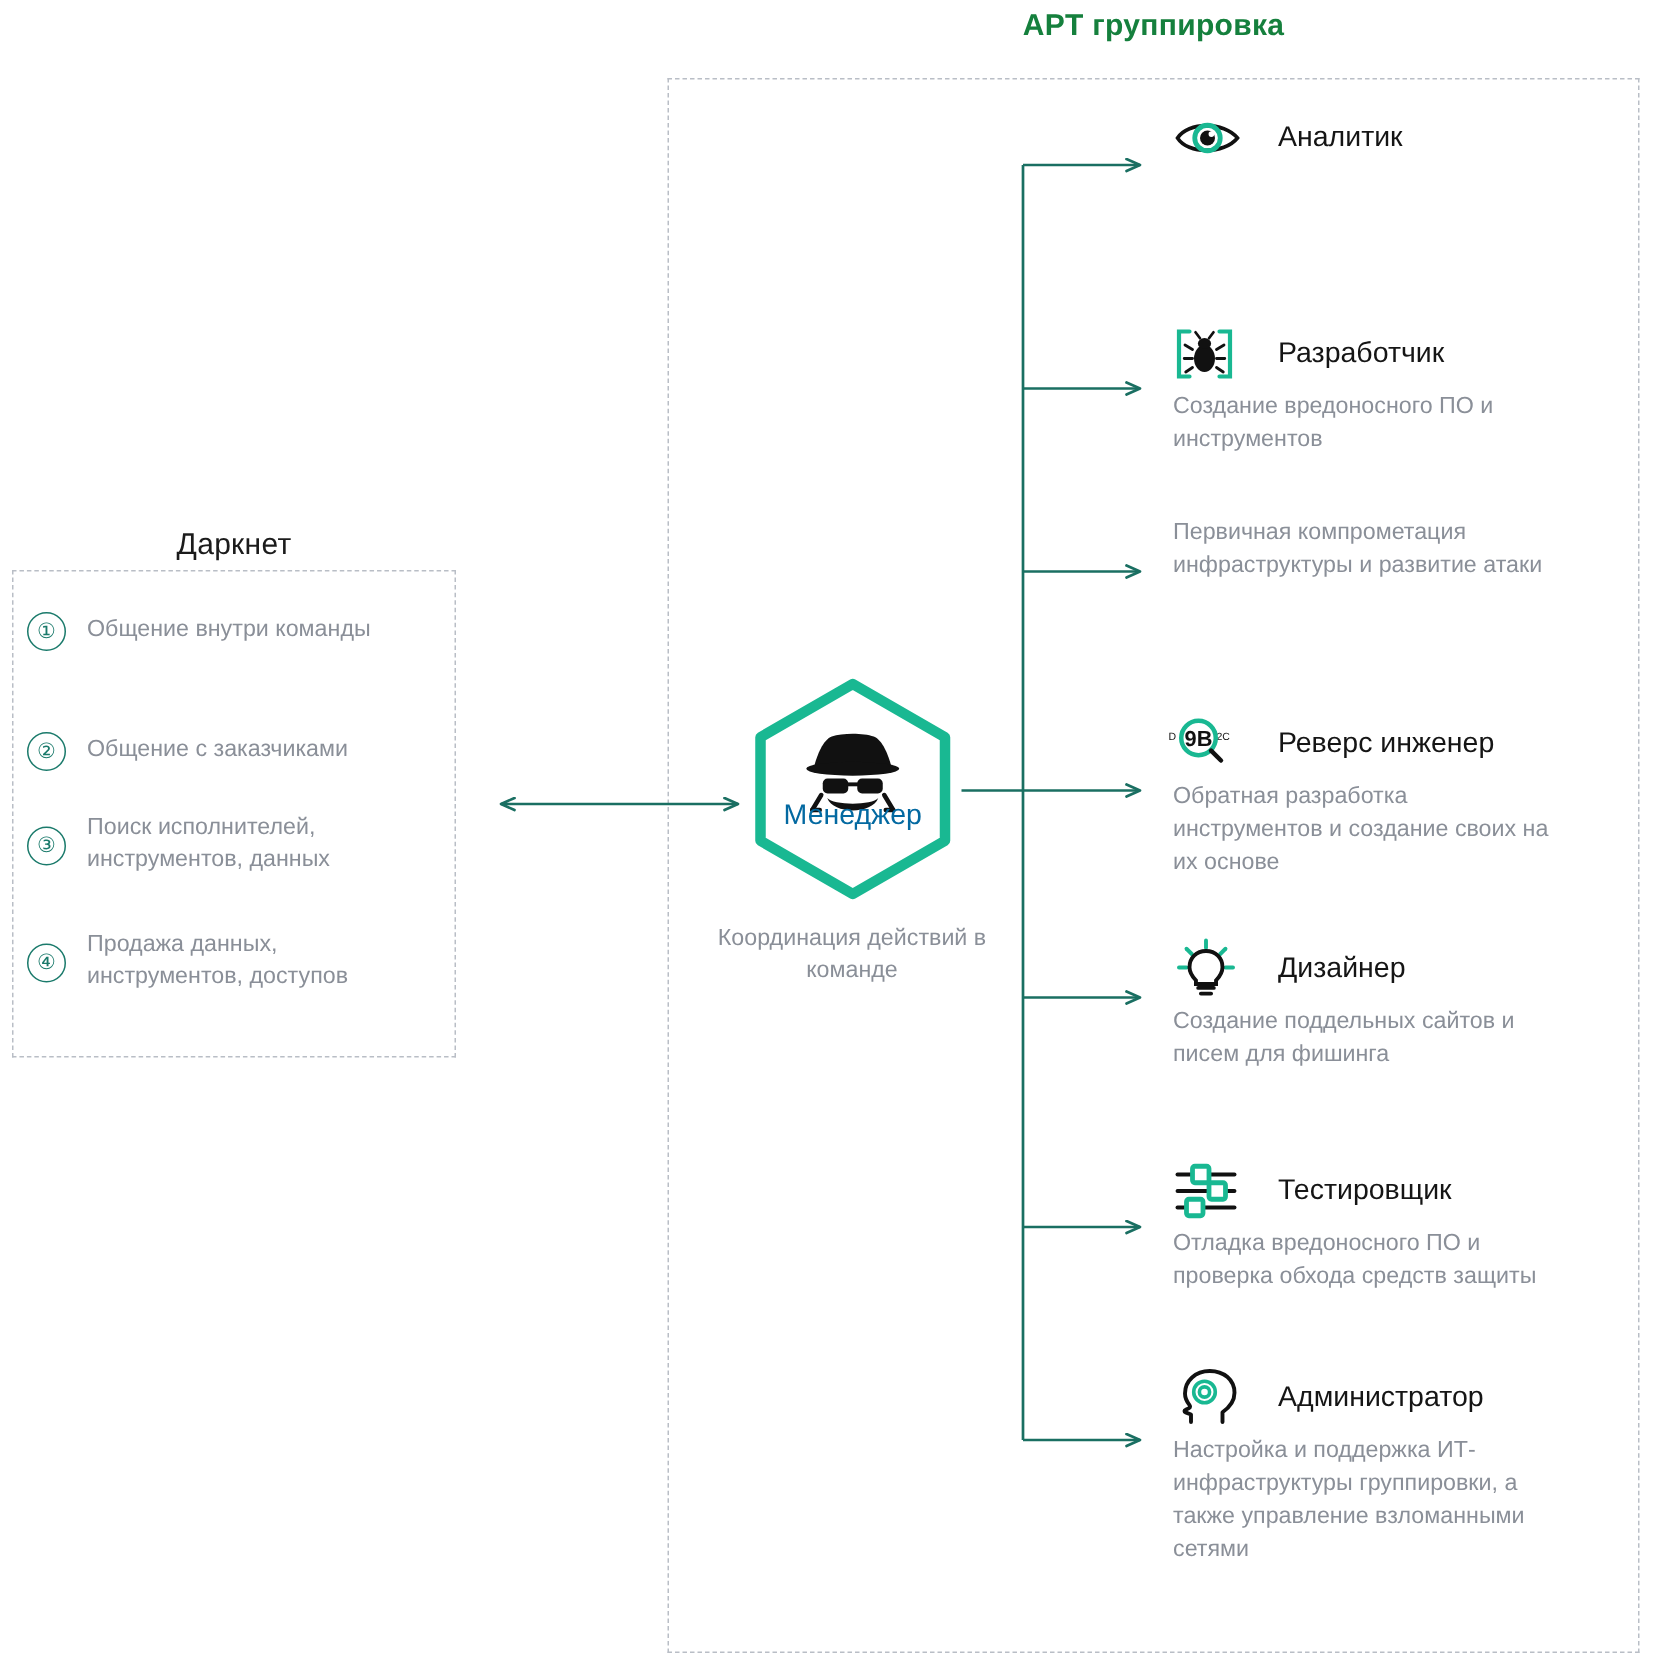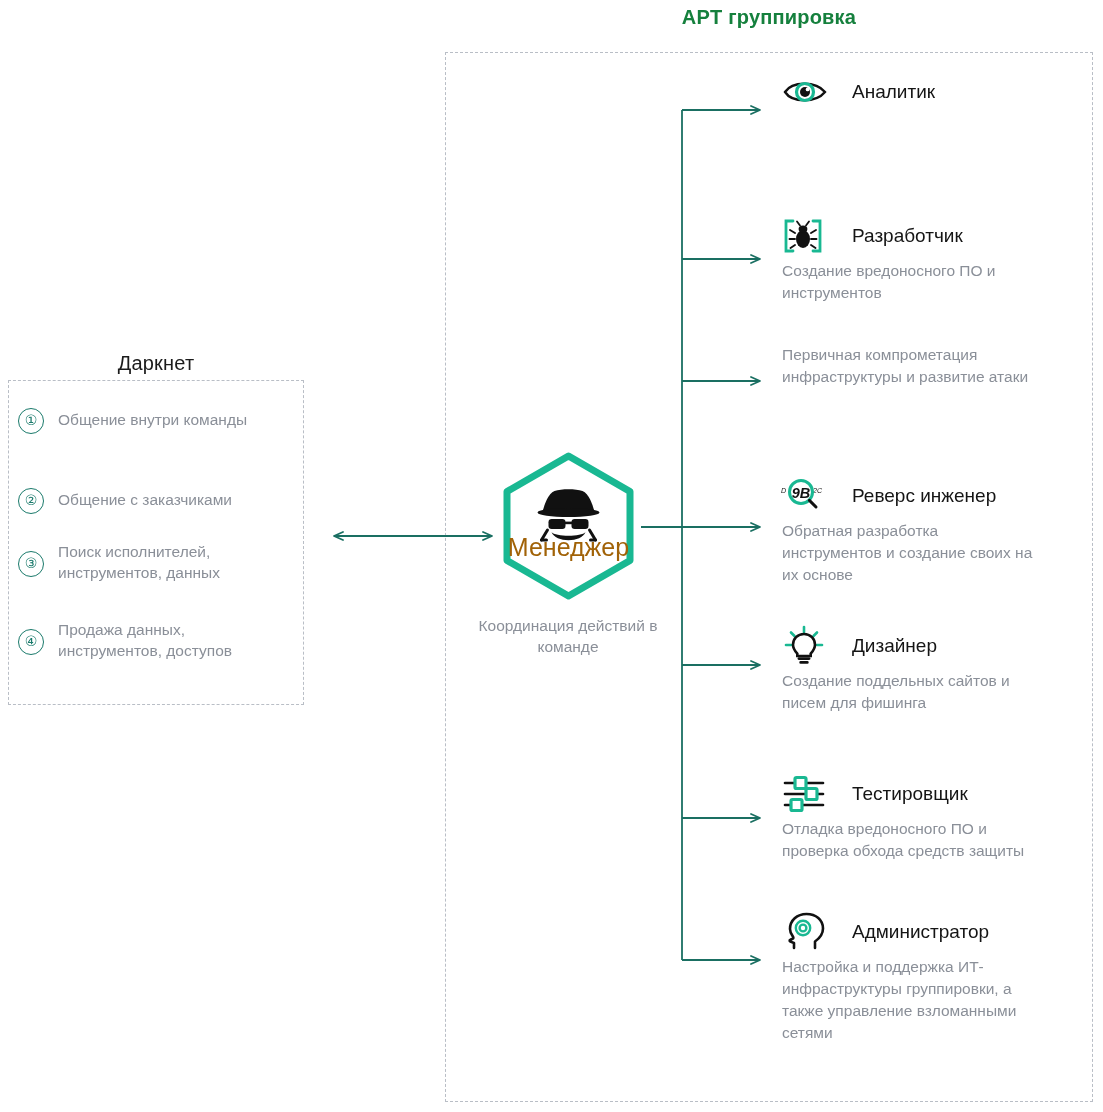--- a/index.html
+++ b/index.html
@@ -36,31 +36,31 @@
   .dn-num{
     flex:0 0 auto;width:24px;height:24px;border:1px solid #1a7a6b;border-radius:50%;
     color:#1a7a6b;font-size:14px;line-height:22px;text-align:center;margin-right:14px;
   }
   .dn-text{color:#8a8f98;font-size:15.5px;line-height:21px;padding-top:1px;}
 
   
   .manager-wrap{position:absolute;left:496px;top:452px;width:145px;height:148px;}
   .manager-label{
     position:absolute;left:496px;top:533px;width:145px;text-align:center;
-    font-size:25px;color:#a16207;z-index:4;
+    font-size:19px;color:#0369a1;z-index:4;
   }
   .manager-caption{
     position:absolute;left:448px;top:615px;width:240px;text-align:center;
     font-size:15.5px;line-height:21px;color:#8a8f98;
   }
 
   
   .role{position:absolute;left:782px;width:300px;}
   .role-head{display:flex;align-items:center;height:36px;}
-  .role-ico{flex:0 0 auto;width:46px;height:36px;display:flex;align-items:center;justify-content:center;font-style:italic;}
+  .role-ico{flex:0 0 auto;width:46px;height:36px;display:flex;align-items:center;justify-content:flex-end;}
   .role-title{font-size:19px;color:#151515;white-space:nowrap;margin-left:24px;}
   .role-desc{
     margin-top:6px;color:#8a8f98;font-size:15.5px;line-height:22px;width:252px;
   }
 
   svg{display:block;overflow:visible;}
   .lines{position:absolute;left:0;top:0;width:1103px;height:1112px;pointer-events:none;}
 </style>
 </head>
 <body>

